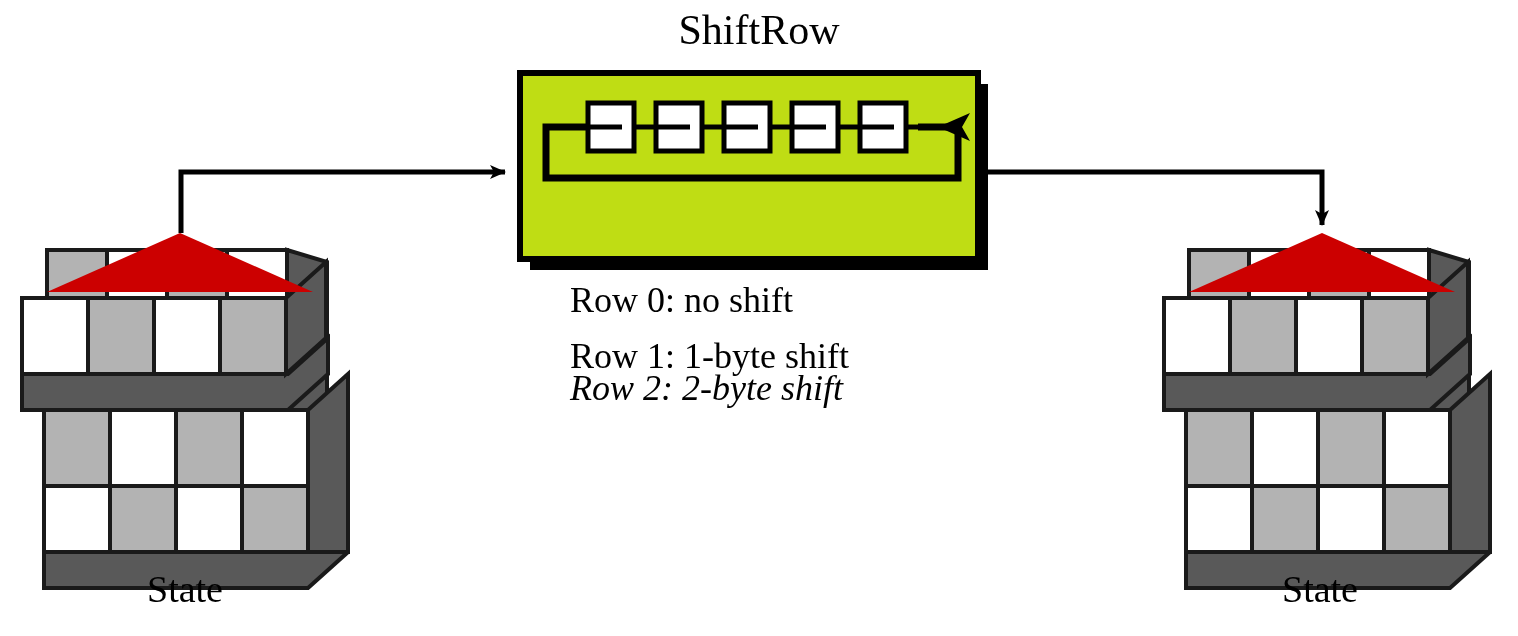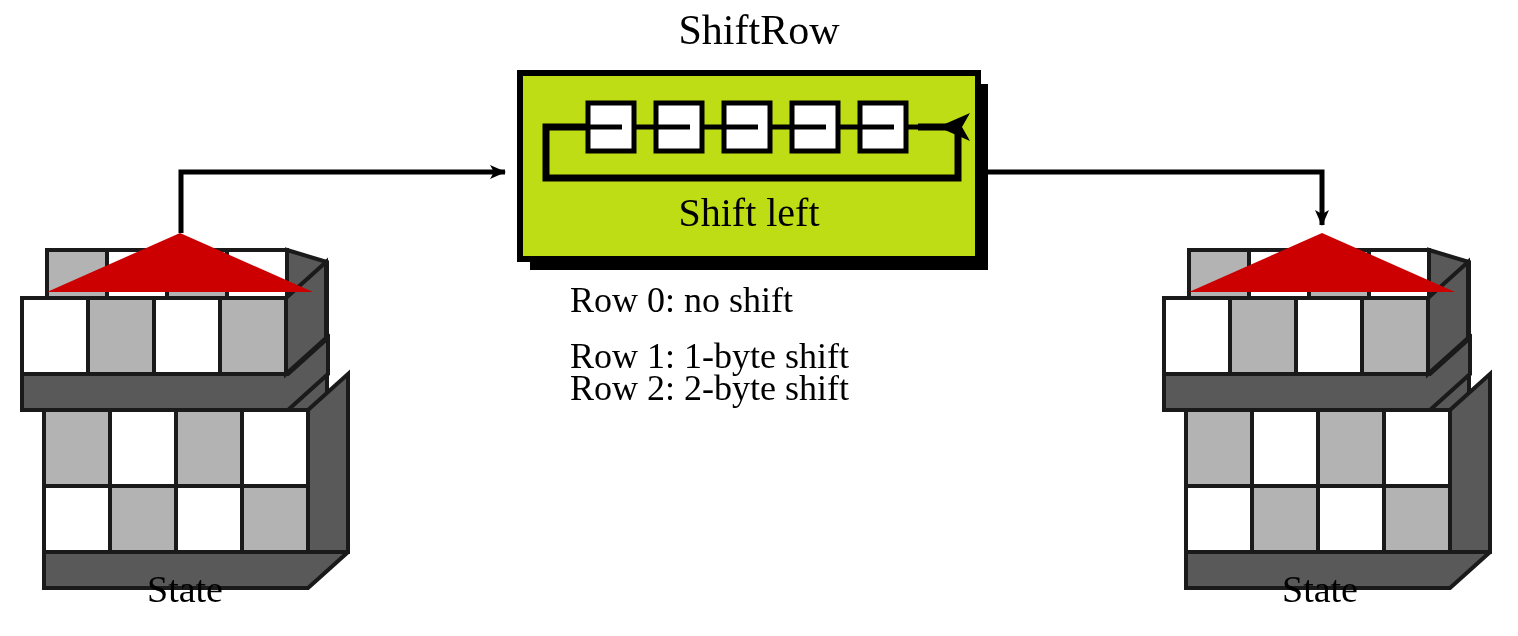--- a/index.html
+++ b/index.html
@@ -6,21 +6,21 @@
   body{width:1518px;height:636px;position:relative;overflow:hidden;
        font-family:"Liberation Serif","DejaVu Serif",serif;}
   .stage{position:absolute;left:0;top:0;width:1518px;height:536px;}
   svg.diagram{position:absolute;left:0;top:0;width:1518px;height:636px;display:block;}
   .txt{position:absolute;color:#000;white-space:nowrap;}
   #title-shiftrow{left:0;top:6px;width:1518px;text-align:center;font-size:42px;line-height:48px;}
   #shiftleft-label{left:520px;top:190px;width:458px;text-align:center;font-size:40px;line-height:46px;}
   .rowline{left:570px;font-size:36px;line-height:45px;}
   #row-0{top:278px;}
   #row-1{top:322px;margin-top:12px;}
-  #row-2{top:366px;}
+  #row-2{top:366px;font-style:italic;}
   #row-3{top:410px;}
   #state-left-label{left:45px;top:566px;width:280px;text-align:center;font-size:38px;line-height:46px;}
   #state-right-label{left:1180px;top:566px;width:280px;text-align:center;font-size:38px;line-height:46px;}
 </style>
 </head>
 <body>
 
 <div class="stage">
 
   <svg class="diagram" viewBox="0 0 1518 636">
@@ -143,21 +143,20 @@
         <rect x="1384" y="486" width="66" height="66" fill="#b3b3b3" stroke="#1a1a1a" stroke-width="4"></rect>
       </g>
       <polygon points="1186,552 1450,552 1490,516 1490,552 1450,588 1186,588" fill="#595959" stroke="#1a1a1a" stroke-width="4"></polygon>
       <polygon points="1450,410 1490,374 1490,552 1450,552" fill="#595959" stroke="#1a1a1a" stroke-width="4"></polygon>
       <polygon points="1322,233 1455,292 1189,292" fill="#cc0000"></polygon>
     </g>
   </svg>
 
   <div class="txt" id="title-shiftrow">ShiftRow</div>
 
-  <div class="txt" id="shiftleft-label">Shift left</div>
 
   <div class="txt rowline" id="row-0">Row 0: no shift</div>
   <div class="txt rowline" id="row-1">Row 1: 1-byte shift</div>
   <div class="txt rowline" id="row-2">Row 2: 2-byte shift</div>
 
   <div class="txt" id="state-left-label">State</div>
   <div class="txt" id="state-right-label">State</div>
 
 </div>
 

